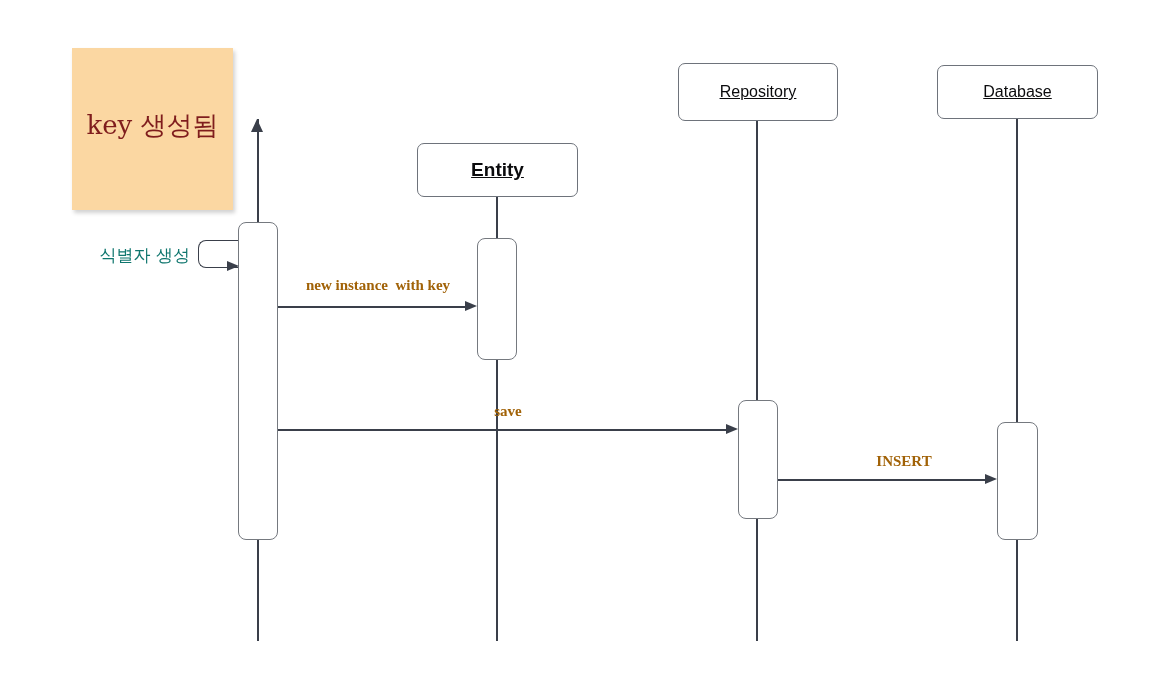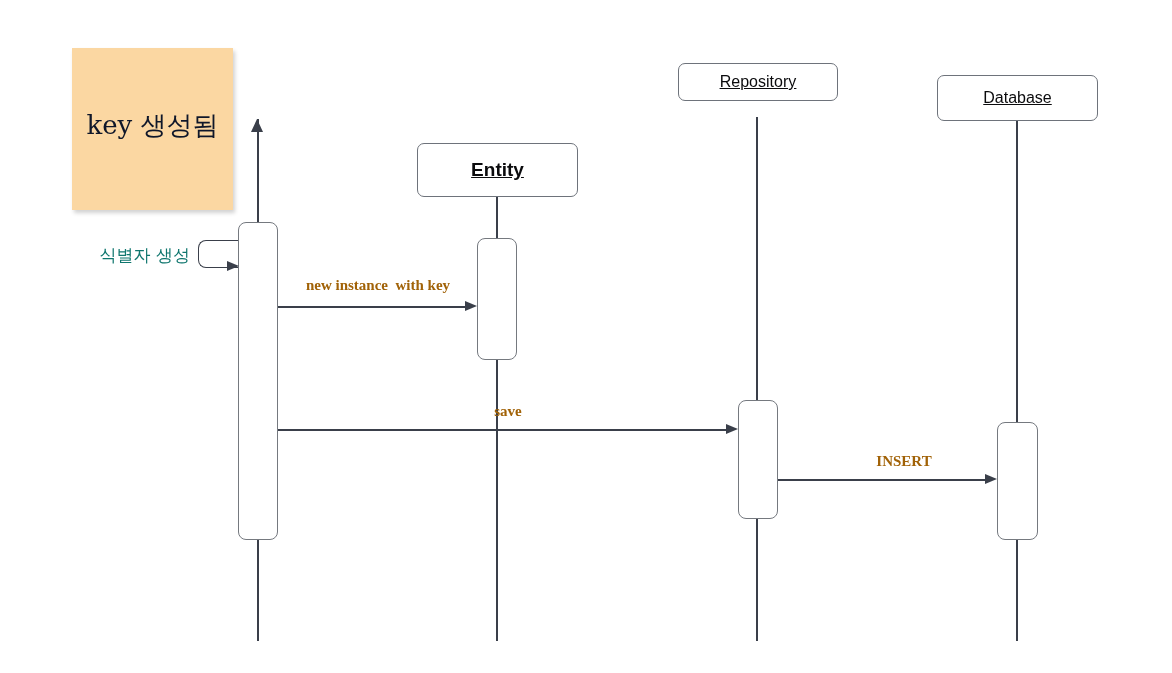--- a/index.html
+++ b/index.html
@@ -33,22 +33,22 @@
     display: flex;
     align-items: center;
     justify-content: center;
     z-index: 2;
     color: #0b0b0d;
     font-size: 16px;
   }
   .actor-box .actor-label { text-decoration: underline; }
   .box-client     { left: 178px; top: 62px;  width: 160px; height: 57px; }
   .box-entity     { left: 417px; top: 143px; width: 161px; height: 54px; font-weight: bold; font-size: 19px; text-align: right; }
-  .box-repository { left: 678px; top: 63px;  width: 160px; height: 38px; text-decoration: underline; }
-  .box-database   { left: 937px; top: 75px;  width: 161px; height: 46px; }
+  .box-repository { left: 678px; top: 63px;  width: 160px; height: 58px; text-decoration: underline; }
+  .box-database   { left: 937px; top: 65px;  width: 161px; height: 54px; }
 
   
   .activation {
     position: absolute;
     box-sizing: border-box;
     background: #ffffff;
     border: 1.5px solid #75797f;
     border-radius: 8px;
     z-index: 2;
   }
@@ -131,21 +131,21 @@
     box-sizing: border-box;
     display: flex;
     align-items: center;
     justify-content: center;
     box-shadow: 2px 3px 4px rgba(0,0,0,0.18);
     z-index: 5;
   }
   .note-text {
     font-family: "DejaVu Serif", serif;
     font-size: 26px;
-    color: #0f172a;
+    color: #7f1d1d;
     margin-top: -8px;
     white-space: pre;
   }
 </style>
 </head>
 <body>
 
 <div class="canvas">
 
   <div class="lifeline ll-client"></div>

